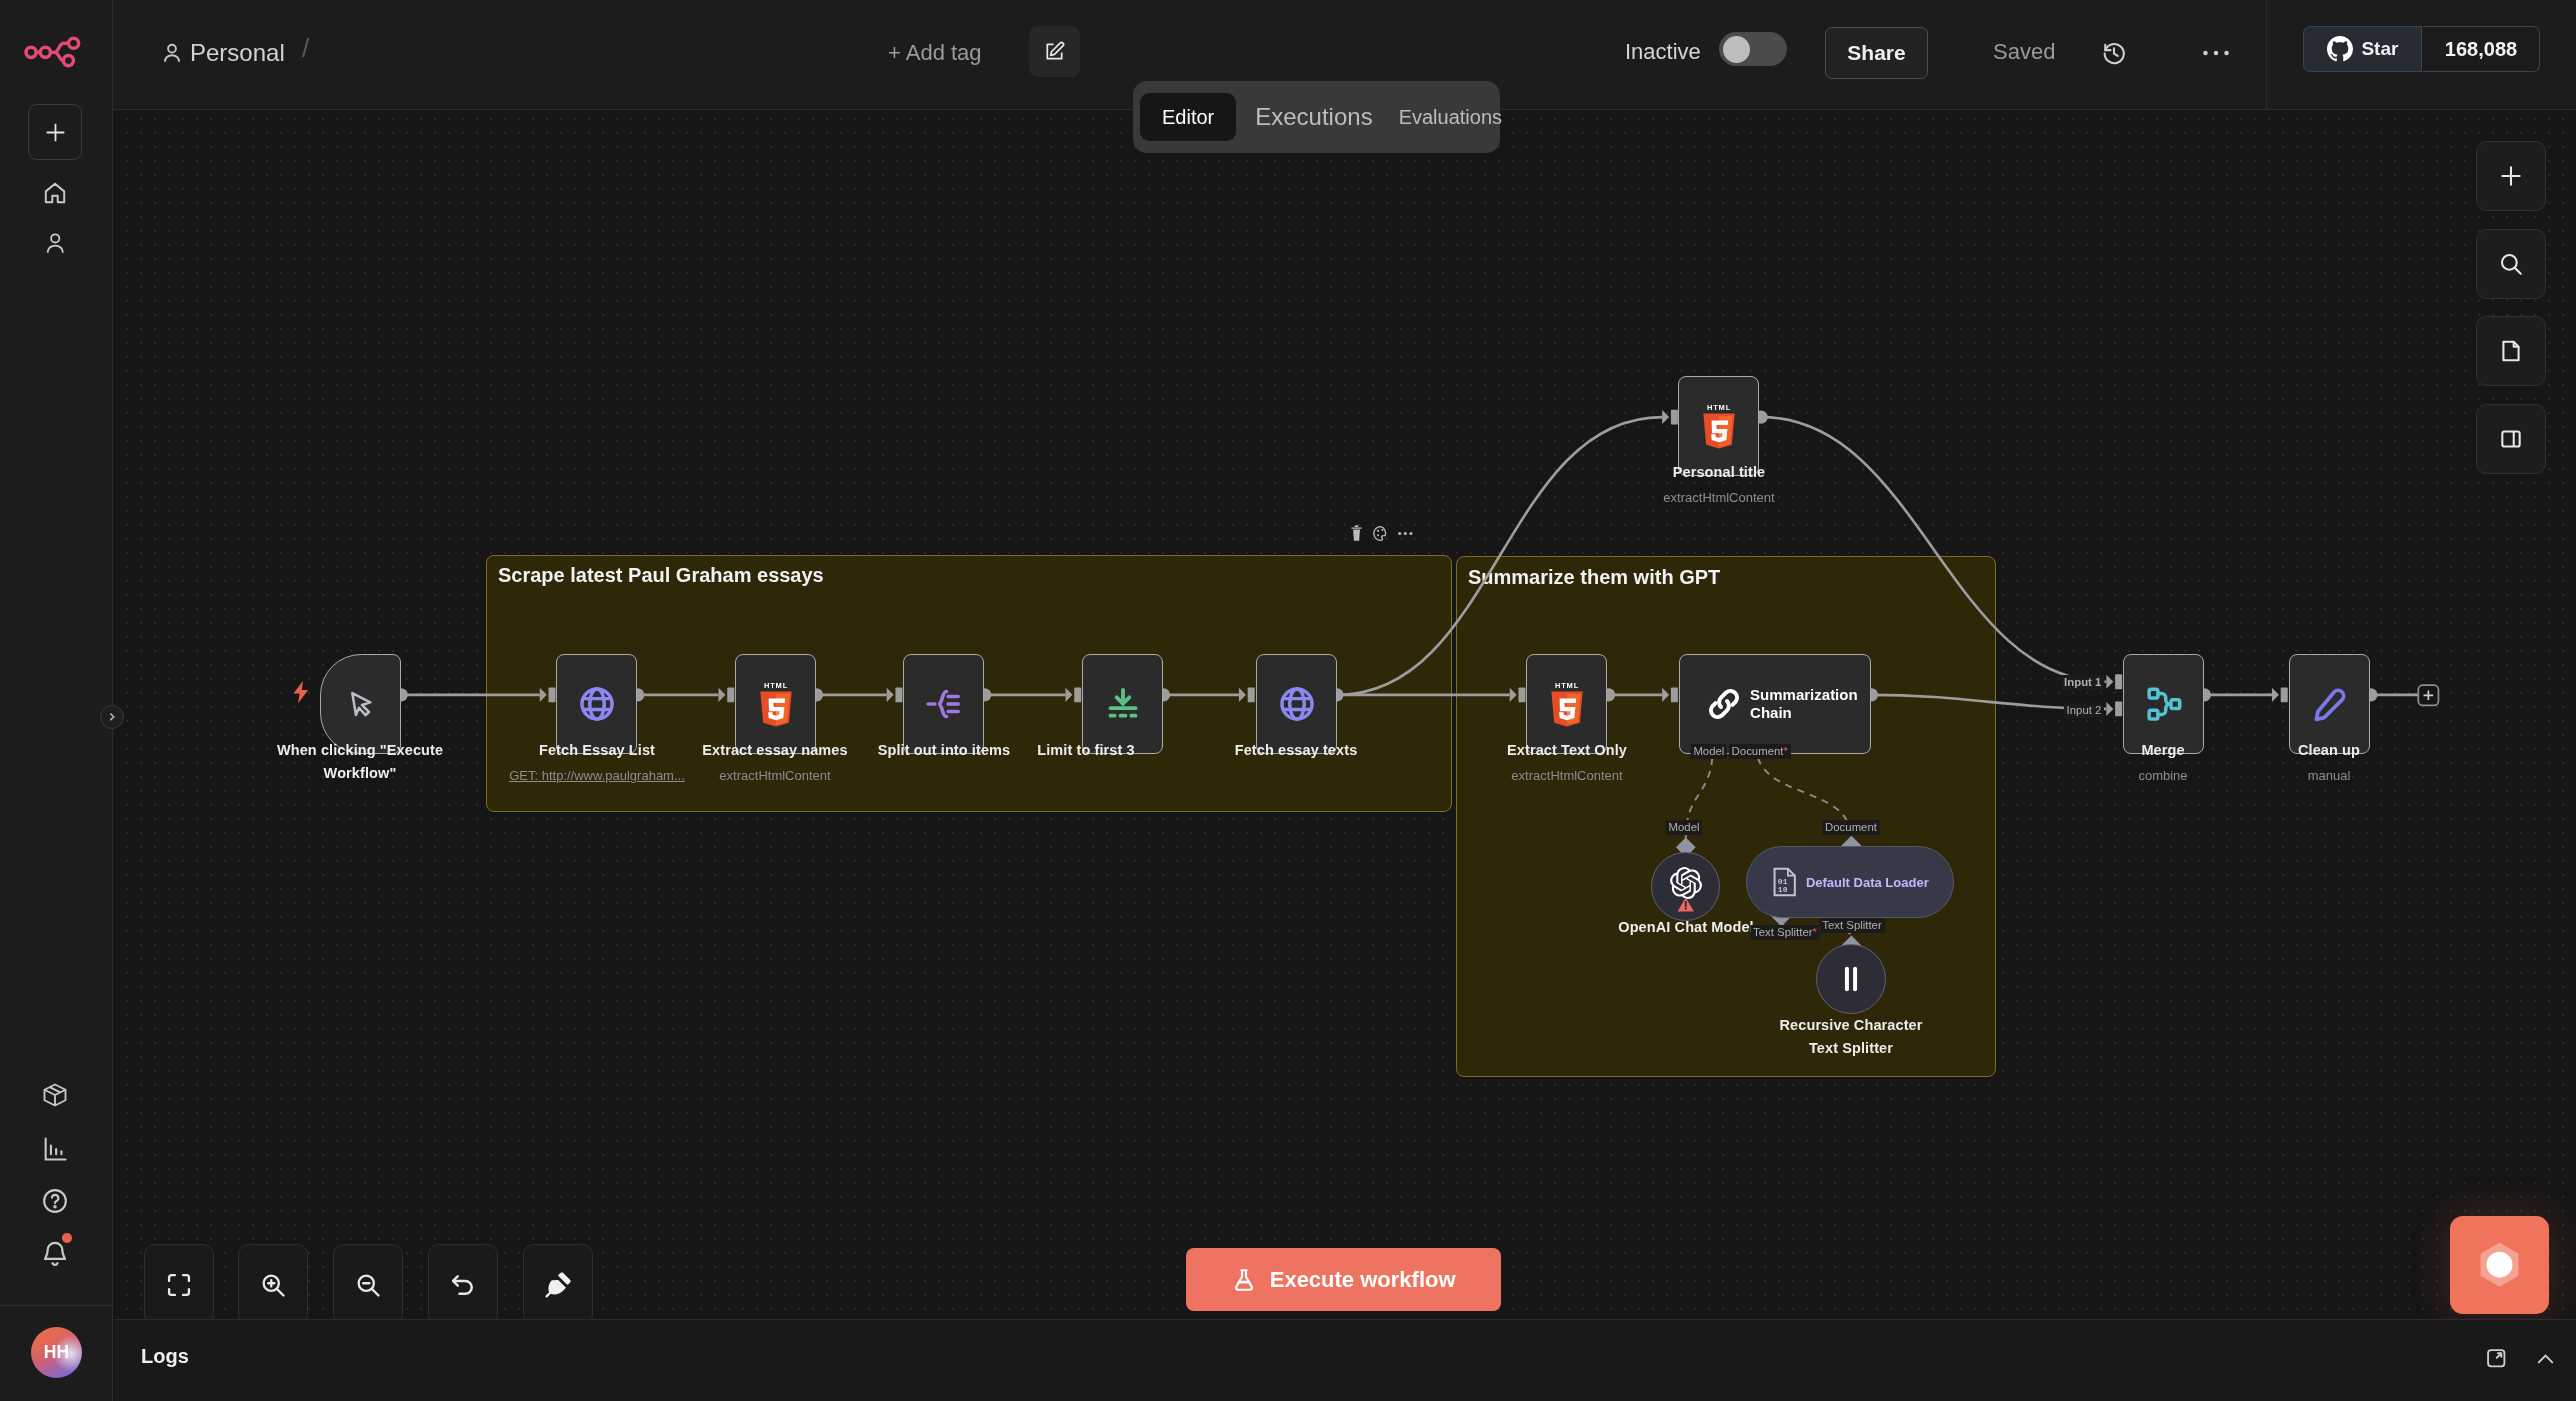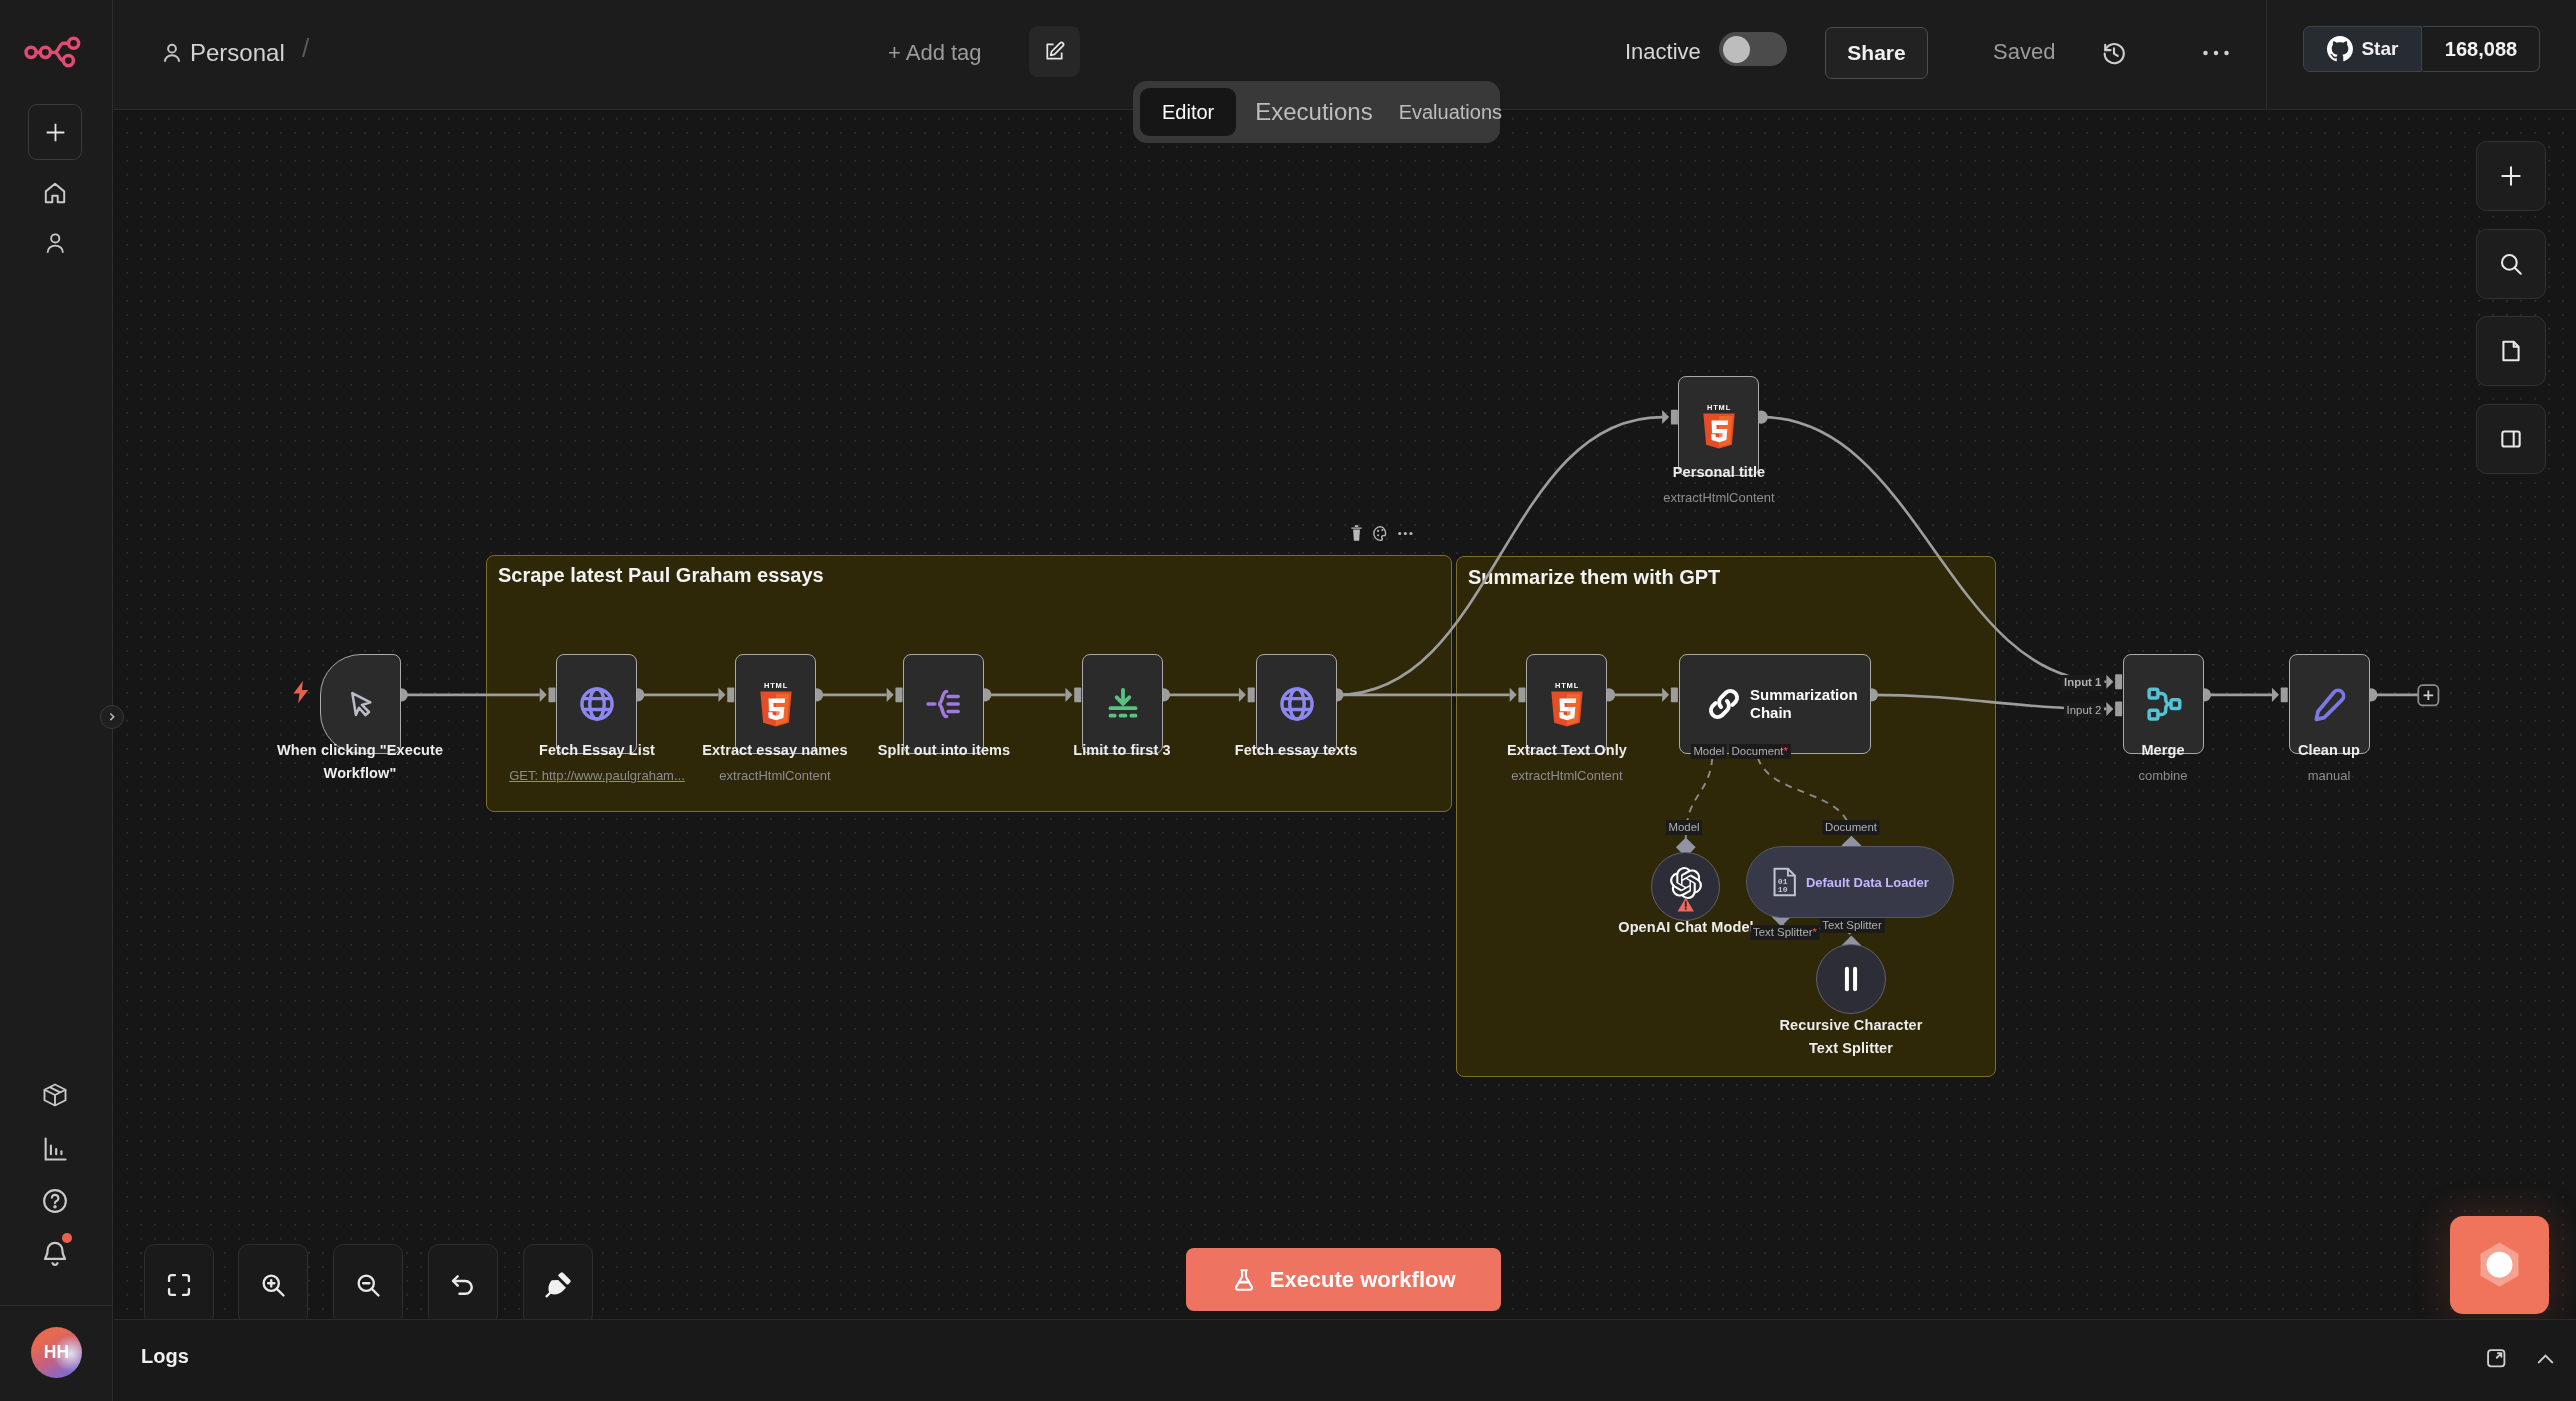--- a/index.html
+++ b/index.html
@@ -241,21 +241,21 @@
     <rect x="17.4" y="3" width="4.6" height="28" rx="2.3" fill="#ffffff"></rect>
   </svg>
 </div>
 
 <div class="lbl" style="left:360px; top:739px;">When clicking "Execute<br>Workflow"</div>
 <div class="lbl" style="left:597px; top:739px;">Fetch Essay List</div>
 <div class="sub" style="left:597px; top:768px;text-decoration:underline;">GET: http://www.paulgraham...</div>
 <div class="lbl" style="left:775px; top:739px;">Extract essay names</div>
 <div class="sub" style="left:775px; top:768px;">extractHtmlContent</div>
 <div class="lbl" style="left:944px; top:739px;">Split out into items</div>
-<div class="lbl" style="left:1122px; top:739px;">Limit to first 3</div>
+<div class="lbl" style="left:1086px; top:739px;">Limit to first 3</div>
 <div class="lbl" style="left:1296px; top:739px;">Fetch essay texts</div>
 <div class="lbl" style="left:1719px; top:461px;">Personal title</div>
 <div class="sub" style="left:1719px; top:490px;">extractHtmlContent</div>
 <div class="lbl" style="left:1567px; top:739px;">Extract Text Only</div>
 <div class="sub" style="left:1567px; top:768px;">extractHtmlContent</div>
 <div class="lbl" style="left:2163px; top:739px;">Merge</div>
 <div class="sub" style="left:2163px; top:768px;">combine</div>
 <div class="lbl" style="left:2329px; top:739px;">Clean up</div>
 <div class="sub" style="left:2329px; top:768px;">manual</div>
 <div class="lbl" style="left:1686px; top:916px;">OpenAI Chat Model</div>
@@ -358,21 +358,21 @@
   <div style="position:absolute; left:2153px; top:0; width:0.9px; height:109px; background:#2d2d2d;"></div>
   <div style="position:absolute; left:2190px; top:26px; width:119px; height:46px; background:#272c33; border:0.9px solid #3e444d; border-radius:7px 0 0 7px; display:flex; align-items:center; justify-content:center;">
     <svg width="26" height="26" viewBox="0 0 16 16" fill="#ffffff">
         <path d="M8 0C3.58 0 0 3.58 0 8c0 3.54 2.29 6.53 5.47 7.59.4.07.55-.17.55-.38 0-.19-.01-.82-.01-1.49-2.01.37-2.53-.49-2.69-.94-.09-.23-.48-.94-.82-1.13-.28-.15-.68-.52-.01-.53.63-.01 1.08.58 1.23.82.72 1.21 1.87.87 2.33.66.07-.52.28-.87.51-1.07-1.78-.2-3.64-.89-3.64-3.95 0-.87.31-1.59.82-2.15-.08-.2-.36-1.02.08-2.12 0 0 .67-.21 2.2.82.64-.18 1.32-.27 2-.27s1.36.09 2 .27c1.53-1.04 2.2-.82 2.2-.82.44 1.1.16 1.92.08 2.12.51.56.82 1.27.82 2.15 0 3.07-1.87 3.75-3.65 3.95.29.25.54.73.54 1.48 0 1.07-.01 1.93-.01 2.2 0 .21.15.46.55.38A8.01 8.01 0 0 0 16 8c0-4.42-3.58-8-8-8z"></path>
       </svg>
     <div style="color:#f0f0f0; font-size:19px; font-weight:700; margin-left:8.8px;">Star</div>
   </div>
   <div style="position:absolute; left:2310px; top:26px; width:117px; height:46px; background:#1c1c1c; border:0.9px solid #3e444d; border-left:none; border-radius:0 7px 7px 0; display:flex; align-items:center; justify-content:center; color:#f2f2f2; font-size:20px; font-weight:700;">168,088</div>
 </div>
 
-<div style="position:absolute; left:1133px; top:81px; width:367px; height:62px; background:#393939; border-radius:14px; z-index:25; display:flex; align-items:center; padding:0 7px;">
+<div style="position:absolute; left:1133px; top:81px; width:367px; height:72px; background:#393939; border-radius:14px; z-index:25; display:flex; align-items:center; padding:0 7px;">
   <div style="height:48px; padding:0 22px; background:#161616; border-radius:9.6px; display:flex; align-items:center; color:#ffffff; font-size:20px; font-weight:500;">Editor</div>
   <div style="padding:0 19px; color:#bdbdbd; font-size:24px; font-weight:400;">Executions</div>
   <div style="padding:0 12.3px 0 7px; color:#bdbdbd; font-size:20px; font-weight:400;">Evaluations</div>
 </div>
 
 <div class="ctl" style="left:144px; top:1244px;">
   <svg width="28" height="28" viewBox="0 0 24 24" fill="none" stroke="#e8e8e8" stroke-width="2" stroke-linecap="round">
     <path d="M8.5 3.5 H5.5 A2 2 0 0 0 3.5 5.5 V8.5 M15.5 3.5 H18.5 A2 2 0 0 1 20.5 5.5 V8.5 M8.5 20.5 H5.5 A2 2 0 0 1 3.5 18.5 V15.5 M15.5 20.5 H18.5 A2 2 0 0 0 20.5 18.5 V15.5"></path>
   </svg>
 </div>

